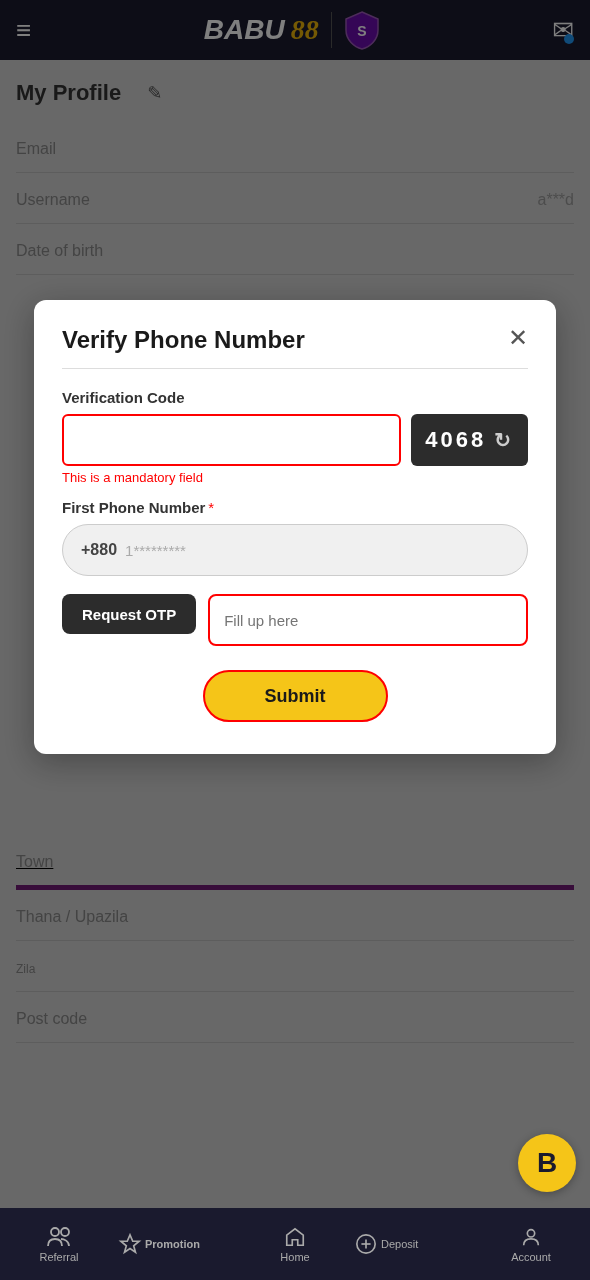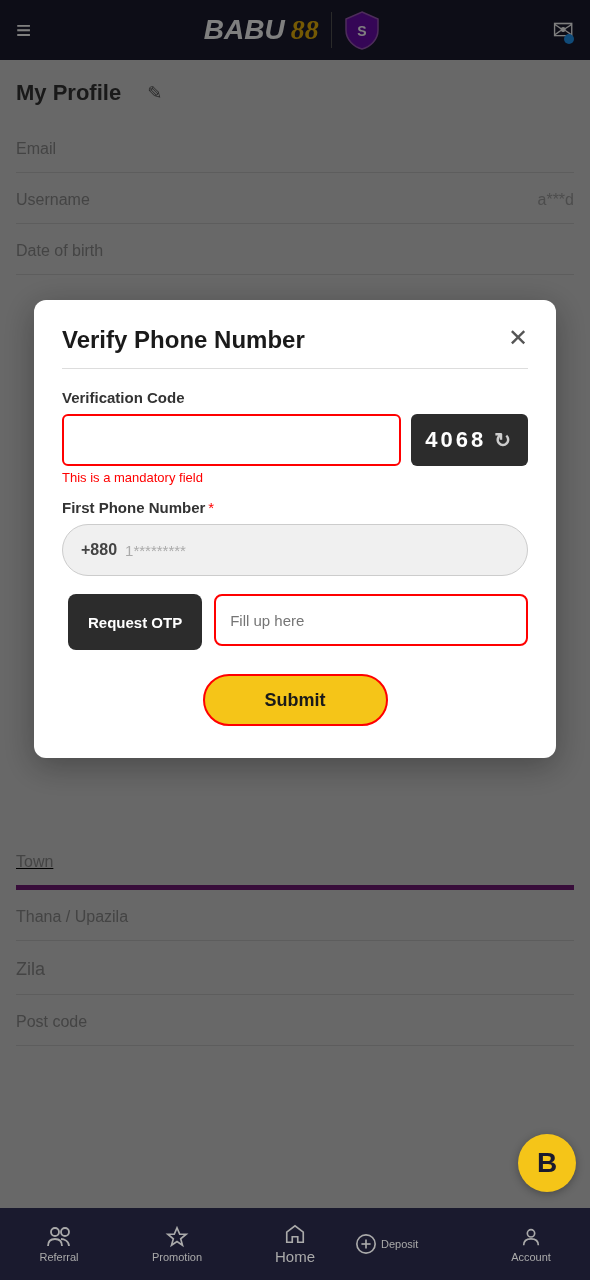--- a/index.html
+++ b/index.html
@@ -53,21 +53,21 @@
 
   <div style="height:560px;"></div>
 
   <div style="border-bottom:5px solid #701a75;padding:14px 0;margin-bottom:4px;text-decoration:underline;">
     <span style="font-size:16px;color:#888;">Town</span>
   </div>
   <div style="border-bottom:1px solid #bbb;padding:14px 0;margin-bottom:4px;">
     <span style="font-size:16px;color:#888;">Thana / Upazila</span>
   </div>
   <div style="border-bottom:1px solid #bbb;padding:14px 0;margin-bottom:4px;">
-    <span style="font-size:18px;color:#888;margin-top:44px;">Zila</span>
+    <span style="font-size:12px;color:#888;margin-top:44px;">Zila</span>
   </div>
   <div style="border-bottom:1px solid #bbb;padding:14px 0;margin-bottom:4px;">
     <span style="font-size:16px;color:#888;">Post code</span>
   </div>
 </div>
 
 <div style="position:fixed;top:0;left:0;width:590px;height:1280px;background:rgba(0,0,0,0.5);z-index:10;display:flex;align-items:flex-start;justify-content:center;padding-top:300px;">
 
   <div style="background:white;border-radius:12px;width:522px;padding:26px 28px 32px;position:relative;box-shadow:0 8px 32px rgba(0,0,0,0.3);">
 
@@ -95,21 +95,21 @@
         <span style="font-size:15px;color:#333;font-weight:600;">First Phone Number</span>
         <span style="color:red;font-size:15px;">*</span>
       </div>
       <div style="display:flex;align-items:center;border:1px solid #ccc;border-radius:26px;background:#f0f0f0;padding:0 18px;height:52px;margin-bottom:18px;cursor:text;">
         <span style="font-size:16px;color:#444;font-weight:600;margin-right:8px;">+880</span>
         <span style="font-size:15px;color:#aaa;">1*********</span>
       </div>
     </div>
 
     <div style="display:flex;gap:12px;margin-bottom:24px;">
-      <button style="background:#2c2c2c;color:white;border:none;border-radius:8px;height:56px;padding:2px 20px;font-size:15px;font-weight:700;cursor:pointer;white-space:nowrap;margin-left:6px;">Request OTP</button>
+      <button style="background:#2c2c2c;color:white;border:none;border-radius:8px;height:40px;padding:2px 20px;font-size:15px;font-weight:700;cursor:pointer;white-space:nowrap;">Request OTP</button>
       <input type="text" style="flex: 1 1 0%; height: 52px; border: 2px solid red; border-radius: 8px; font-size: 15px; padding: 0px 14px; outline: none; background: white; color: rgb(170, 170, 170);" placeholder="Fill up here">
     </div>
 
     <div style="display:flex;justify-content:center;">
       <button style="background:#f5c518;color:#1a1a1a;border:2.5px solid red;border-radius:28px;height:52px;padding:0 60px;font-size:18px;font-weight:700;cursor:pointer;">Submit</button>
     </div>
   </div>
 </div>
 
 <div style="position:fixed;bottom:88px;right:14px;width:58px;height:58px;background:#f5c518;border-radius:50%;display:flex;align-items:center;justify-content:center;font-size:28px;font-weight:900;color:#1a1a2e;cursor:pointer;z-index:20;box-shadow:0 2px 8px rgba(0,0,0,0.3);">B</div>
@@ -119,32 +119,32 @@
   <div style="display:flex;flex-direction:column;align-items:center;gap:3px;cursor:pointer;flex:1;">
     <svg width="24" height="22" viewBox="0 0 24 22" fill="none">
       <circle cx="8" cy="6" r="4" stroke="#aaa" stroke-width="1.8"></circle>
       <circle cx="18" cy="6" r="4" stroke="#aaa" stroke-width="1.8"></circle>
       <path d="M1 20 C1 15 4 13 8 13 C12 13 15 15 15 20" stroke="#aaa" stroke-width="1.8" fill="none"></path>
       <path d="M14 13 C17 13 22 15 22 20" stroke="#aaa" stroke-width="1.8" fill="none"></path>
     </svg>
     <span style="font-size:11px;color:#aaa;">Referral</span>
   </div>
 
-  <div style="display:flex;flex-direction:column;align-items:center;gap:3px;cursor:pointer;flex:1;">
+  <div style="display:flex;align-items:center;gap:3px;cursor:pointer;flex:1;font-weight:bold;">
     <svg width="24" height="22" viewBox="0 0 24 24" fill="none">
       <path d="M12 2 L15 9 L22 9 L16 14 L18 21 L12 17 L6 21 L8 14 L2 9 L9 9 Z" stroke="#aaa" stroke-width="1.8" fill="none"></path>
     </svg>
     <span style="font-size:11px;color:#aaa;">Promotion</span>
   </div>
 
   <div style="display:flex;flex-direction:column;align-items:center;gap:3px;cursor:pointer;flex:1;">
     <svg width="24" height="22" viewBox="0 0 24 24" fill="none">
       <path d="M3 10 L12 3 L21 10 L21 21 L15 21 L15 15 L9 15 L9 21 L3 21 Z" stroke="#aaa" stroke-width="1.8" fill="none"></path>
     </svg>
-    <span style="font-size:15px;color:#aaa;">Home</span>
+    <span style="font-size:11px;color:#aaa;">Home</span>
   </div>
 
   <div style="display:flex;flex-direction:row;align-items:center;gap:3px;cursor:pointer;flex:1;">
     <svg width="24" height="22" viewBox="0 0 24 24" fill="none">
       <circle cx="12" cy="12" r="10" stroke="#aaa" stroke-width="1.8"></circle>
       <line x1="12" y1="7" x2="12" y2="17" stroke="#aaa" stroke-width="1.8"></line>
       <line x1="7" y1="12" x2="17" y2="12" stroke="#aaa" stroke-width="1.8"></line>
     </svg>
     <span style="font-size:11px;color:#aaa;">Deposit</span>
   </div>

